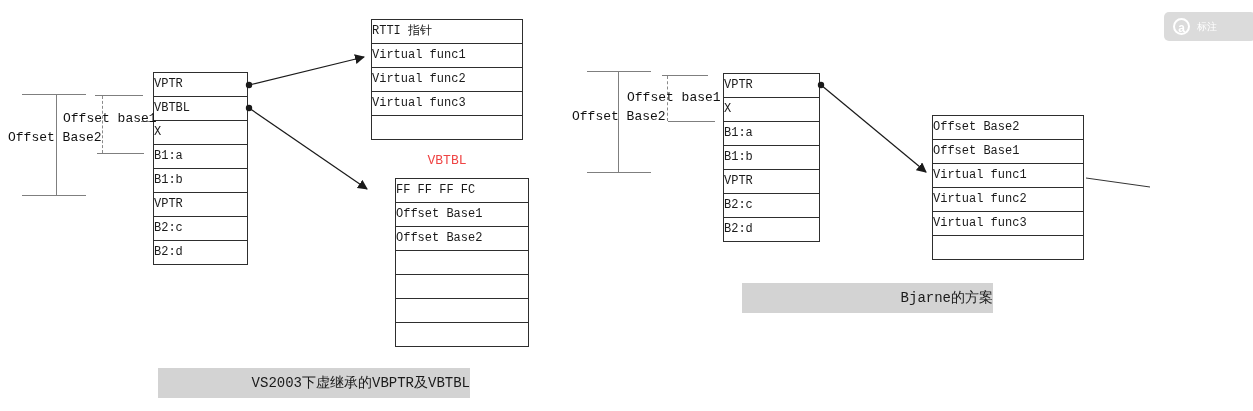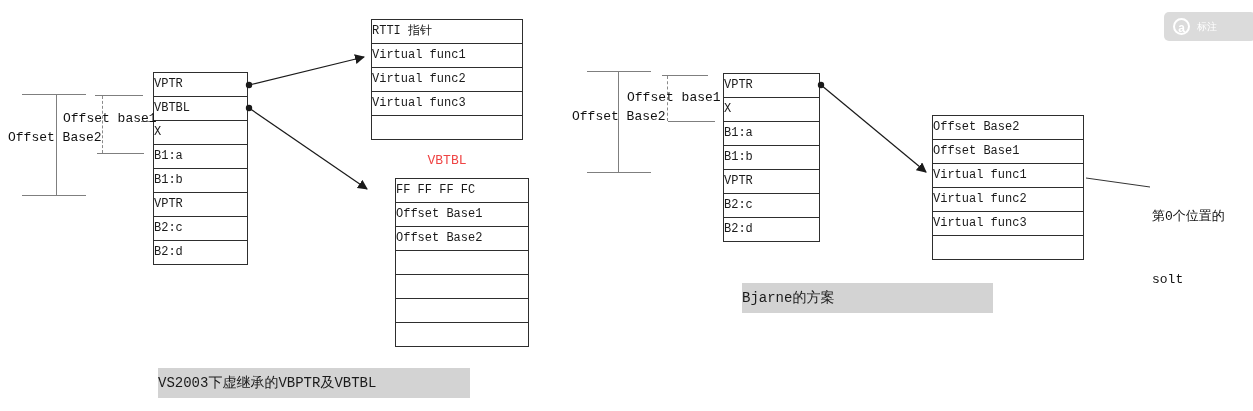--- a/index.html
+++ b/index.html
@@ -22,21 +22,21 @@
     background:#fff;
   }
   
   .h-line{border-top:1px solid #7f7f7f;height:0;}
   .v-line{border-left:1px solid #7f7f7f;width:0;}
   .v-dash{border-left:1px dashed #8a8a8a;width:0;}
   .offset-label{font-size:13px;white-space:pre;color:#111;}
   .table-title{font-size:13px;text-align:center;color:#ef4444;}
   .caption{
     background:#d3d3d3;color:#1a1a1a;
-    font-size:14px;text-align:left;line-height:30px;height:30px;
+    font-size:14px;text-align:right;line-height:30px;height:30px;
     white-space:pre;
   }
   .annotation{font-size:13px;line-height:21px;color:#111;white-space:pre;}
   
   .watermark{
     background:#dbdbdb;border-radius:5px;
     display:flex;align-items:center;gap:7px;
     padding-left:9px;color:#ffffff;
     height:29px;width:92px;
   }
@@ -118,24 +118,20 @@
   <div class="abs h-line" style="left:587px;top:71px;width:64px;"></div>
   <div class="abs v-line" style="left:618px;top:71px;height:101px;"></div>
   <div class="abs h-line" style="left:587px;top:172px;width:64px;"></div>
   <div class="abs h-line" style="left:662px;top:75px;width:46px;"></div>
   <div class="abs v-dash" style="left:667px;top:76px;height:45px;"></div>
   <div class="abs h-line" style="left:668px;top:121px;width:47px;"></div>
 
   <div class="abs offset-label" style="left:627px;top:90px;">Offset base1</div>
   <div class="abs offset-label" style="left:572px;top:109px;">Offset Base2</div>
 
-  <div class="abs annotation" style="left:1152px;top:164px;">
-    <div>第0个位置的</div>
-    <div>solt</div>
-  </div>
 
   <div class="abs caption" style="left:742px;top:283px;width:251px;">Bjarne的方案</div>
 
   <svg width="1253" height="411" viewBox="0 0 1253 411">
     <defs>
       <marker id="ah" markerWidth="11" markerHeight="10" refX="9" refY="5" orient="auto" markerUnits="userSpaceOnUse">
         <path d="M0,0 L10,5 L0,10 Z" fill="#1a1a1a"></path>
       </marker>
     </defs>
     <circle cx="249" cy="85" r="3.2" fill="#1a1a1a"></circle>

